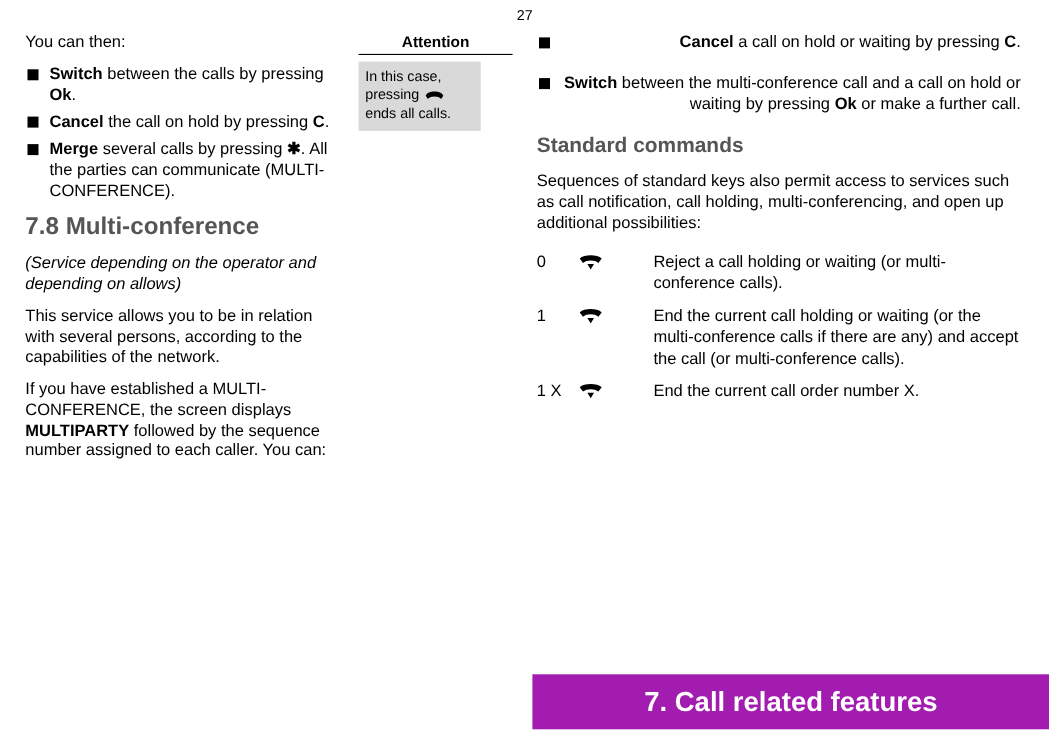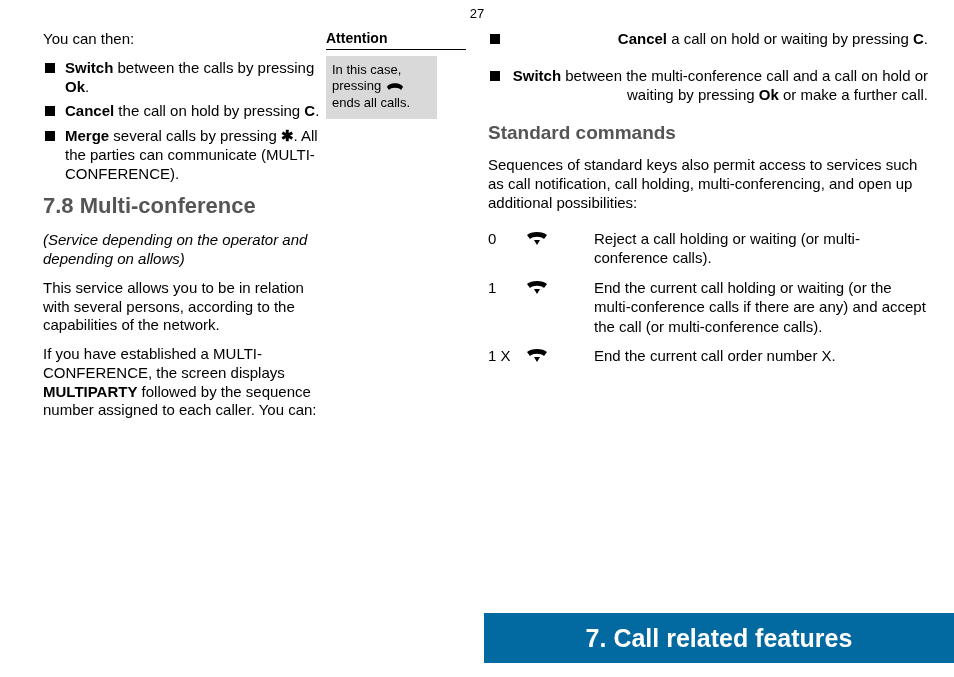--- a/index.html
+++ b/index.html
@@ -16,21 +16,21 @@
     position: absolute;
     top: 6px;
     left: 50%;
     transform: translateX(-50%);
     font-size: 13px;
   }
   .col {
     position: absolute;
     top: 30px;
   }
-  .col1 { left: 43px; width: 280px; }
+  .col1 { left: 23px; width: 280px; }
   .col2 { left: 326px; width: 140px; }
   .col3 { left: 488px; width: 440px; }
 
   .body-text { font-size: 15px; line-height: 1.25; margin-bottom: 10px; }
   .italic { font-style: italic; }
   .bold { font-weight: bold; }
 
   .bullet-list { list-style: none; margin-bottom: 10px; }
   .bullet-list li {
     position: relative;
@@ -65,20 +65,21 @@
     margin-bottom: 12px;
   }
 
   .attention-head {
     font-size: 14px;
     font-weight: bold;
     border-bottom: 1.5px solid #000;
     padding-bottom: 3px;
     margin-bottom: 6px;
     font-family: Arial, Helvetica, sans-serif;
+    text-align: center;
   }
   .attention-box {
     background: #d9d9d9;
     padding: 6px 6px 8px 6px;
     font-size: 13px;
     line-height: 1.25;
     font-family: Arial, Helvetica, sans-serif;
     width: 111px;
   }
 
@@ -91,21 +92,21 @@
     display: inline-block;
     vertical-align: middle;
   }
 
   .chapter-bar {
     position: absolute;
     right: 0;
     bottom: 14px;
     width: 470px;
     height: 50px;
-    background: #0369a1;
+    background: #a21caf;
     display: flex;
     align-items: center;
     justify-content: center;
   }
   .chapter-bar span {
     color: #fff;
     font-size: 25px;
     font-weight: bold;
     font-family: Arial, Helvetica, sans-serif;
   }

